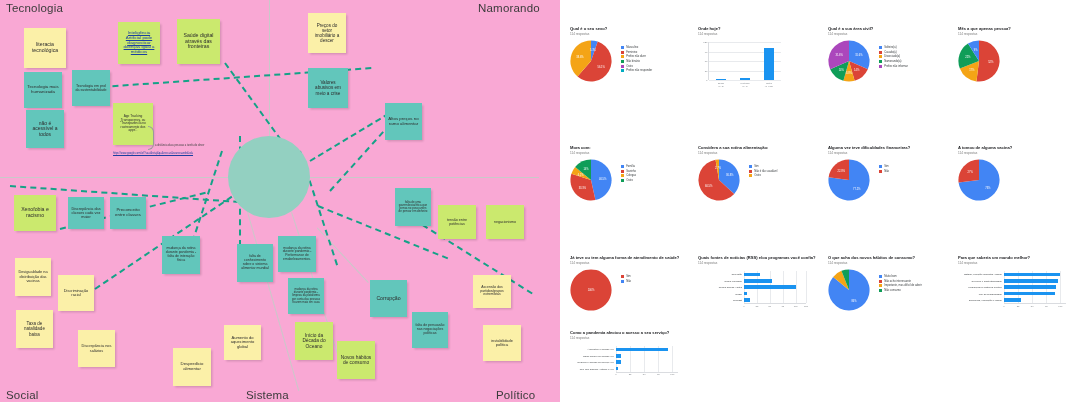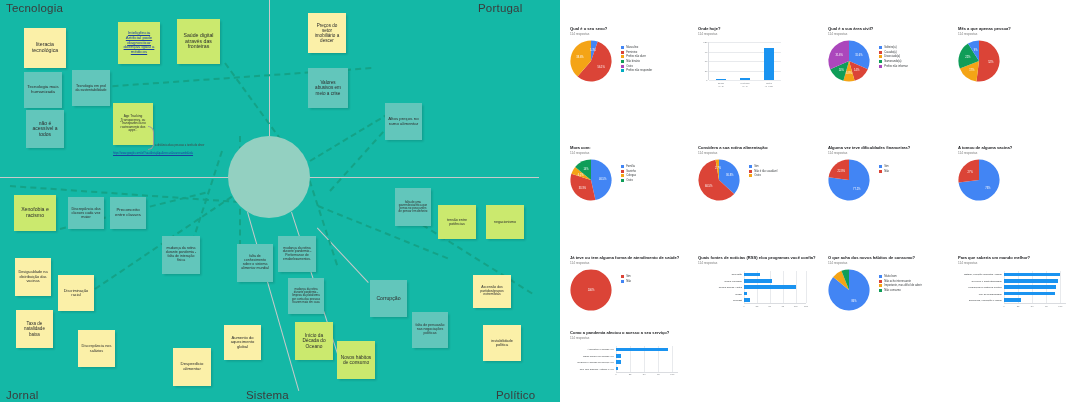--- a/index.html
+++ b/index.html
@@ -1,20 +1,20 @@
 <!DOCTYPE html>
 <html><head>
 <meta charset="utf-8">
 <style>
   html,body{margin:0;padding:0;background:#ffffff;}
   body{width:1071px;height:402px;font-family:"Liberation Sans",sans-serif;overflow:hidden;}
   #root{position:relative;width:1071px;height:402px;background:#fff;}
 
   
-  #board{position:absolute;left:0;top:0;width:560px;height:402px;background:#14b8a6;overflow:hidden;}
+  #board{position:absolute;left:0;top:0;width:560px;height:402px;background:#f9a8d4;overflow:hidden;}
 
   .axis{position:absolute;background:#c9c9c9;}
   .axis.v{width:1px;top:0;height:178px;left:269px;}
   .axis.h{height:1px;left:0;width:539px;top:177px;}
 
   .quad-label{position:absolute;font-size:11.5px;color:#3b3b3b;letter-spacing:.2px;white-space:nowrap;}
 
   .hub{position:absolute;border-radius:50%;background:#93d0c1;}
 
   
@@ -196,22 +196,22 @@
           <span>instabilidade política</span>
         </div>
       </div>
 
     <div class="brace" style="left:148px;top:126px;width:5px;height:22px;"></div>
     <div class="microcap" style="left:155px;top:144px;width:72px;">a distância duas pessoas a tarefa do dever</div>
     <div class="microlink" style="left:113px;top:152px;width:86px;">https://www.google.com/url?sa=t&amp;rct=j&amp;q=&amp;esrc=s&amp;source=web&amp;cd=</div>
 
     <div id="quad-labels">
         <div class="quad-label" style="left: 6px; top: 2px;">Tecnologia</div>
-        <div class="quad-label" style="left: 478px; top: 2px;">Portugal</div>
-        <div class="quad-label" style="left: 6px; top: 389px;">Jornal</div>
+        <div class="quad-label" style="left: 478px; top: 2px;">Namorando</div>
+        <div class="quad-label" style="left: 6px; top: 389px;">Social</div>
         <div class="quad-label" style="left: 246px; top: 389px;">Sistema</div>
         <div class="quad-label" style="left: 496px; top: 389px;">Político</div>
       </div>
   </div>
 
   <div id="charts">
       <div class="card" style="left: 10px; top: 26px; width: 115px; height: 60px;">
         <div class="c-title">Qual é o seu sexo?</div>
         <div class="c-sub">114 respostas</div>
         <div class="c-body">

